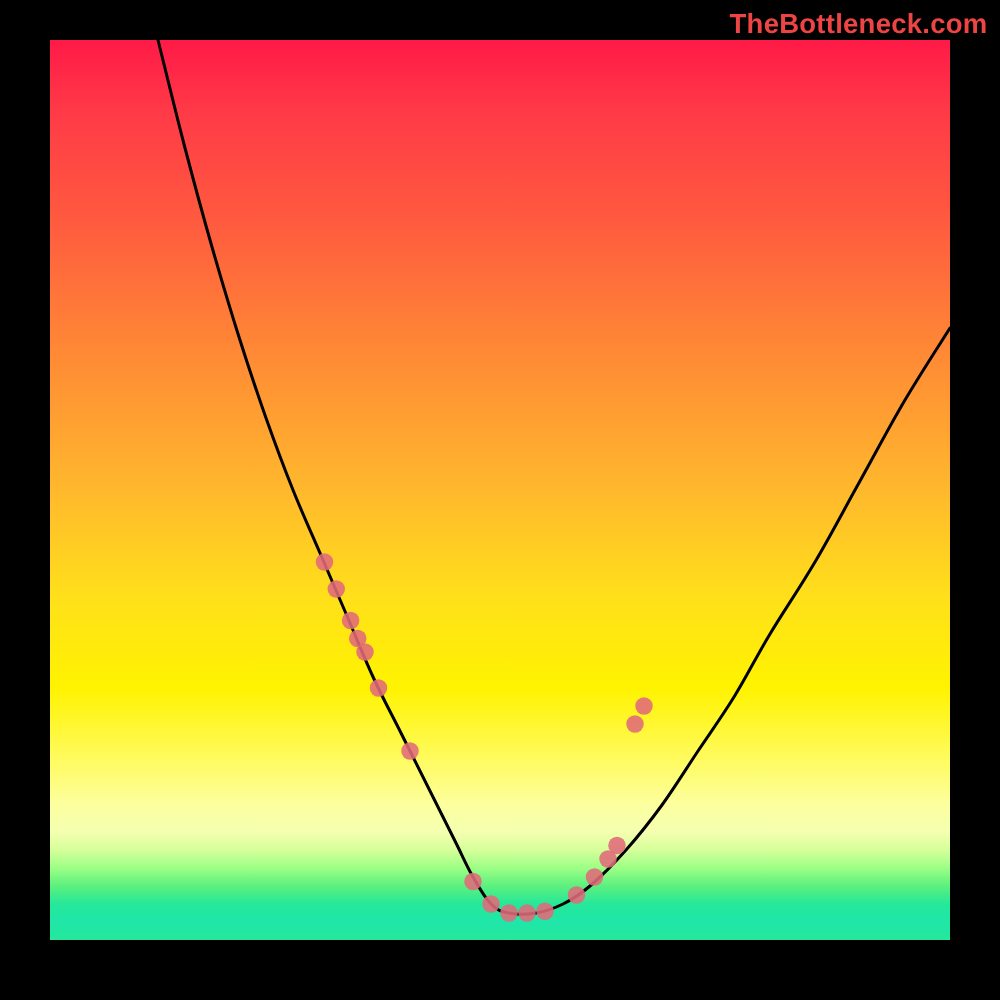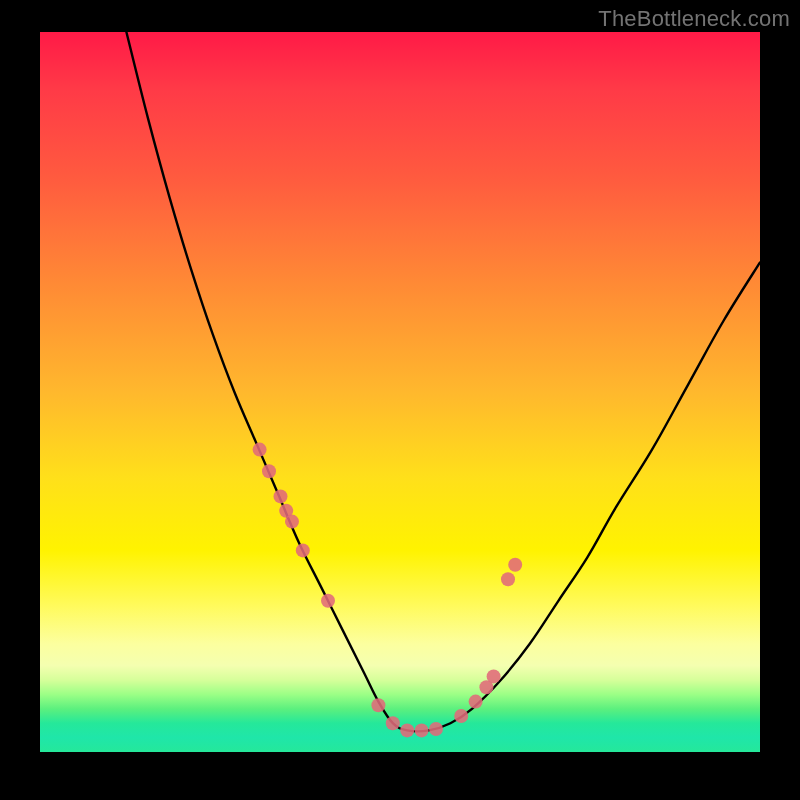--- a/index.html
+++ b/index.html
@@ -14,23 +14,23 @@
   .frame {
     position: relative;
     width: 800px;
     height: 800px;
     background: #000;
   }
   .watermark {
     position: absolute;
     top: 6px;
     right: 10px;
-    color: #737373;
+    color: #ef4444;
     font-size: 22px;
-    font-weight: 400;
+    font-weight: 700;
     letter-spacing: 0.2px;
     user-select: none;
   }
   .plot {
     position: absolute;
     left: 40px;
     top: 32px;
     width: 720px;
     height: 720px;
     

